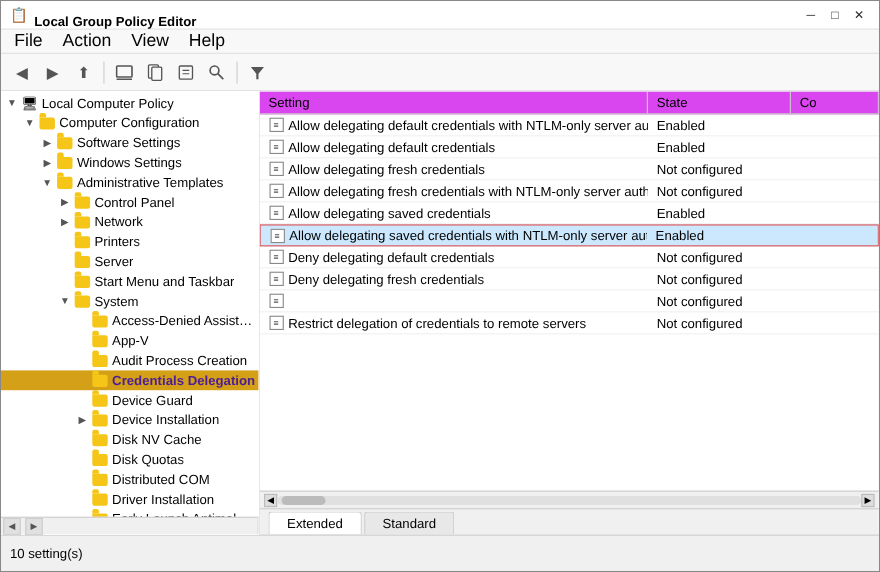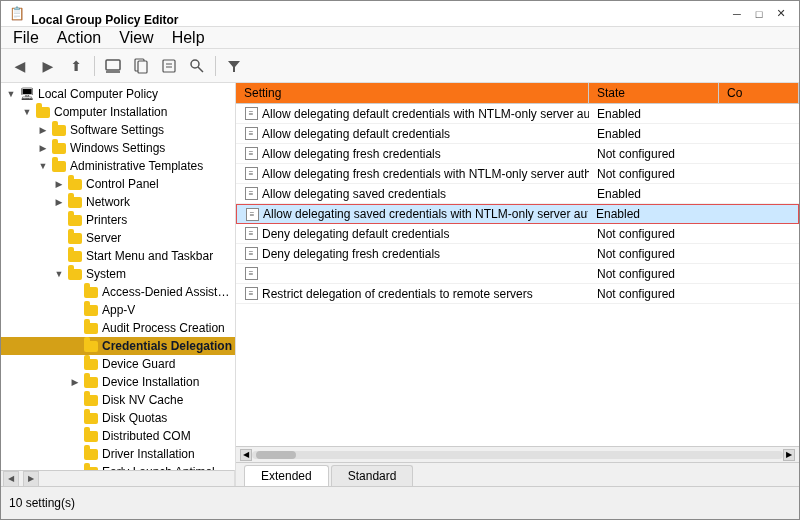--- a/index.html
+++ b/index.html
@@ -196,21 +196,21 @@
 
     
     #settings-table {
       flex: 1;
       overflow-y: auto;
       overflow-x: hidden;
     }
 
     .table-header {
       display: flex;
-      background: #f97316;
+      background: #d946ef;
       border-bottom: 1px solid #ccc;
       position: sticky;
       top: 0;
       z-index: 10;
     }
     .th {
       padding: 3px 8px;
       font-size: 12px;
       font-weight: normal;
       border-right: 1px solid #ccc;
@@ -432,21 +432,21 @@
         <span class="tree-toggle">▼</span>
         <span class="tree-icon">🖥</span>
         <span class="tree-label">Local Computer Policy</span>
       </div>
 
       <div class="tree-item indent-1">
         <span class="tree-toggle">▼</span>
         <span class="tree-icon">
             <div class="folder-icon"></div>
           </span>
-        <span class="tree-label">Computer Installation</span>
+        <span class="tree-label">Computer Configuration</span>
       </div>
 
       <div class="tree-item indent-2">
         <span class="tree-toggle">▶</span>
         <span class="tree-icon">
             <div class="folder-icon"></div>
           </span>
         <span class="tree-label">Software Settings</span>
       </div>
 
@@ -536,21 +536,21 @@
             <div class="folder-icon"></div>
           </span>
         <span class="tree-label">Audit Process Creation</span>
       </div>
 
       <div class="tree-item indent-4 selected" style="background:#d4a017;">
         <span class="tree-toggle" style="visibility:hidden; color:#fff">▶</span>
         <span class="tree-icon">
             <div class="folder-icon" style="background:#f5c518;"></div>
           </span>
-        <span class="tree-label" style="color:#0f172a; font-weight:bold;">Credentials Delegation</span>
+        <span class="tree-label" style="color:#4c1d95; font-weight:bold;">Credentials Delegation</span>
       </div>
 
       <div class="tree-item indent-4">
         <span class="tree-toggle" style="visibility:hidden">▶</span>
         <span class="tree-icon">
             <div class="folder-icon"></div>
           </span>
         <span class="tree-label">Device Guard</span>
       </div>
 

